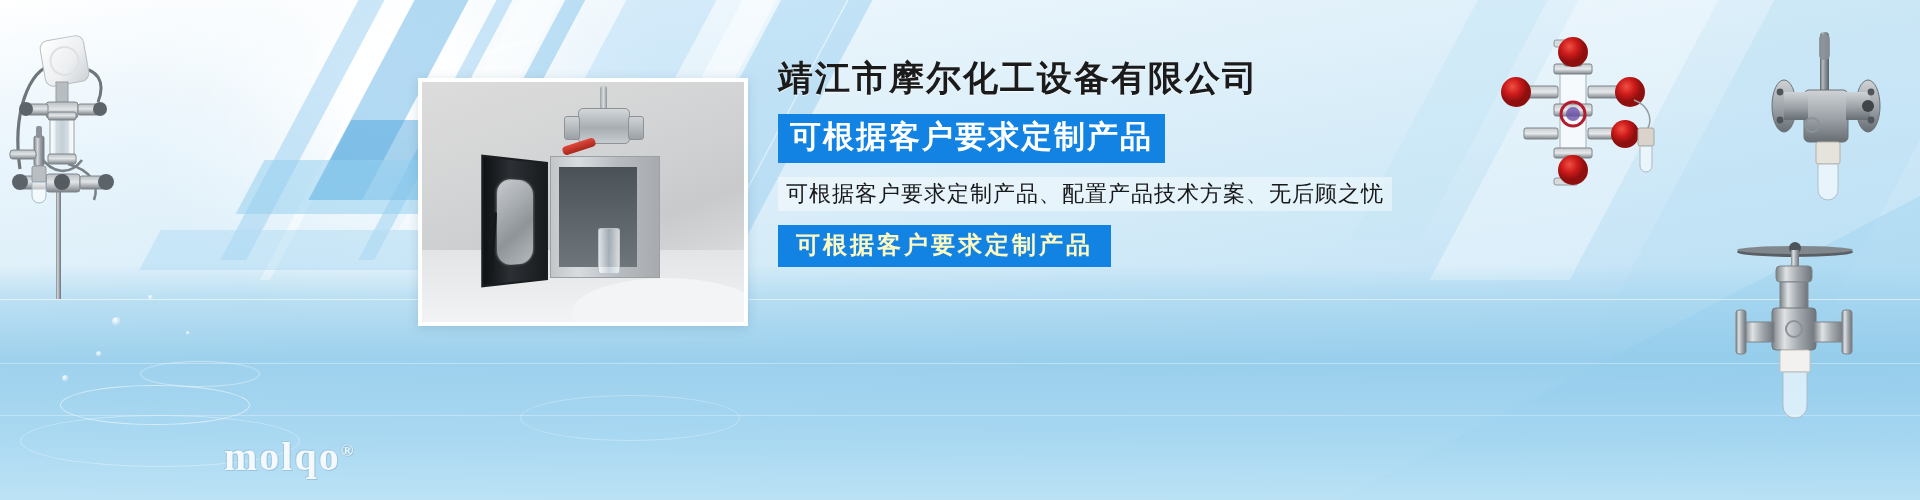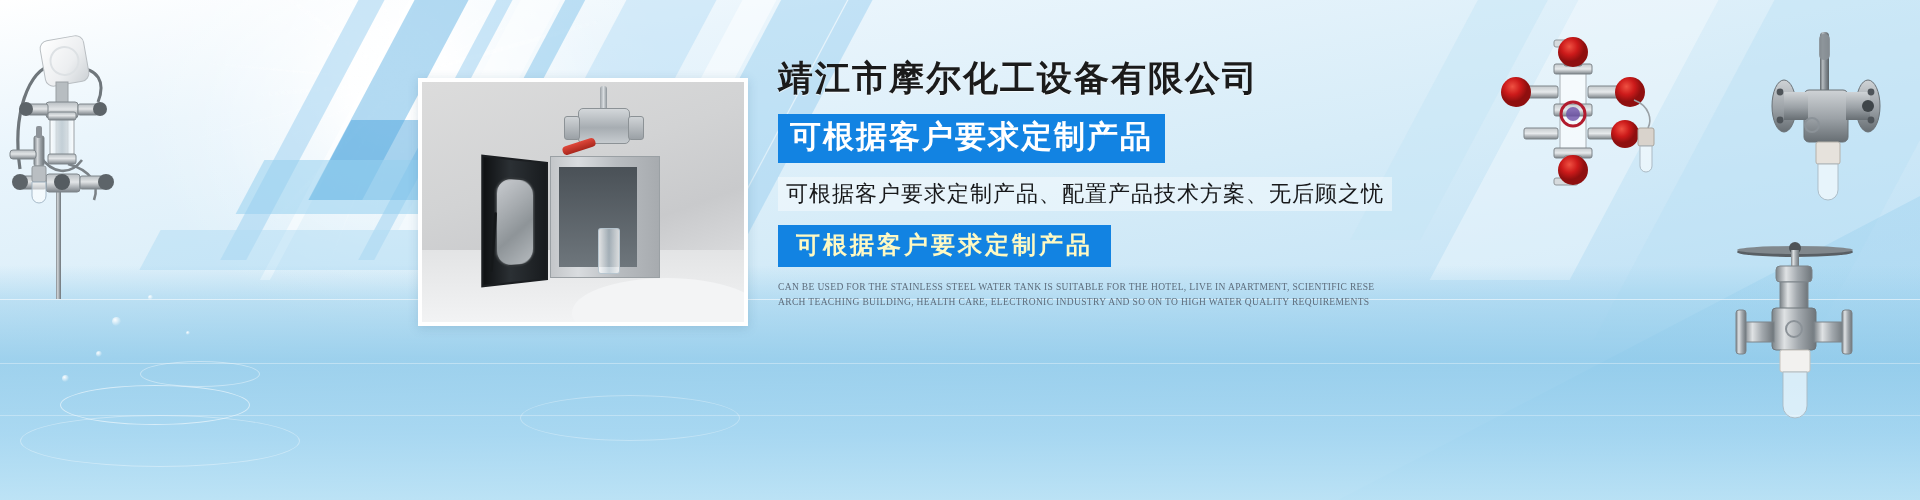--- a/index.html
+++ b/index.html
@@ -549,17 +549,19 @@
 
   <div class="text-block">
     <div class="company-name">靖江市摩尔化工设备有限公司</div>
 
     <div class="headline">可根据客户要求定制产品</div>
 
     <div class="subline">可根据客户要求定制产品、配置产品技术方案、无后顾之忧</div>
 
     <div class="cta">可根据客户要求定制产品</div>
 
-    <div class="fineprint">CAN BE USED FOR THE STAINLESS STEEL WATER TANK IS SUITABLE FOR THE HOTEL, LIVE IN APARTMENT, SCIENTIFIC RESEARCH TEACHING BUILDING, HEALTH CARE, ELECTRONIC INDUSTRY AND SO ON TO HIGH WATER QUALITY REQUIREMENTS</div>
   </div>
 
+  <div class="logo">
+    <span>molqo</span><sup>®</sup>
+  </div>
 
 </div>
 
 </body></html>

